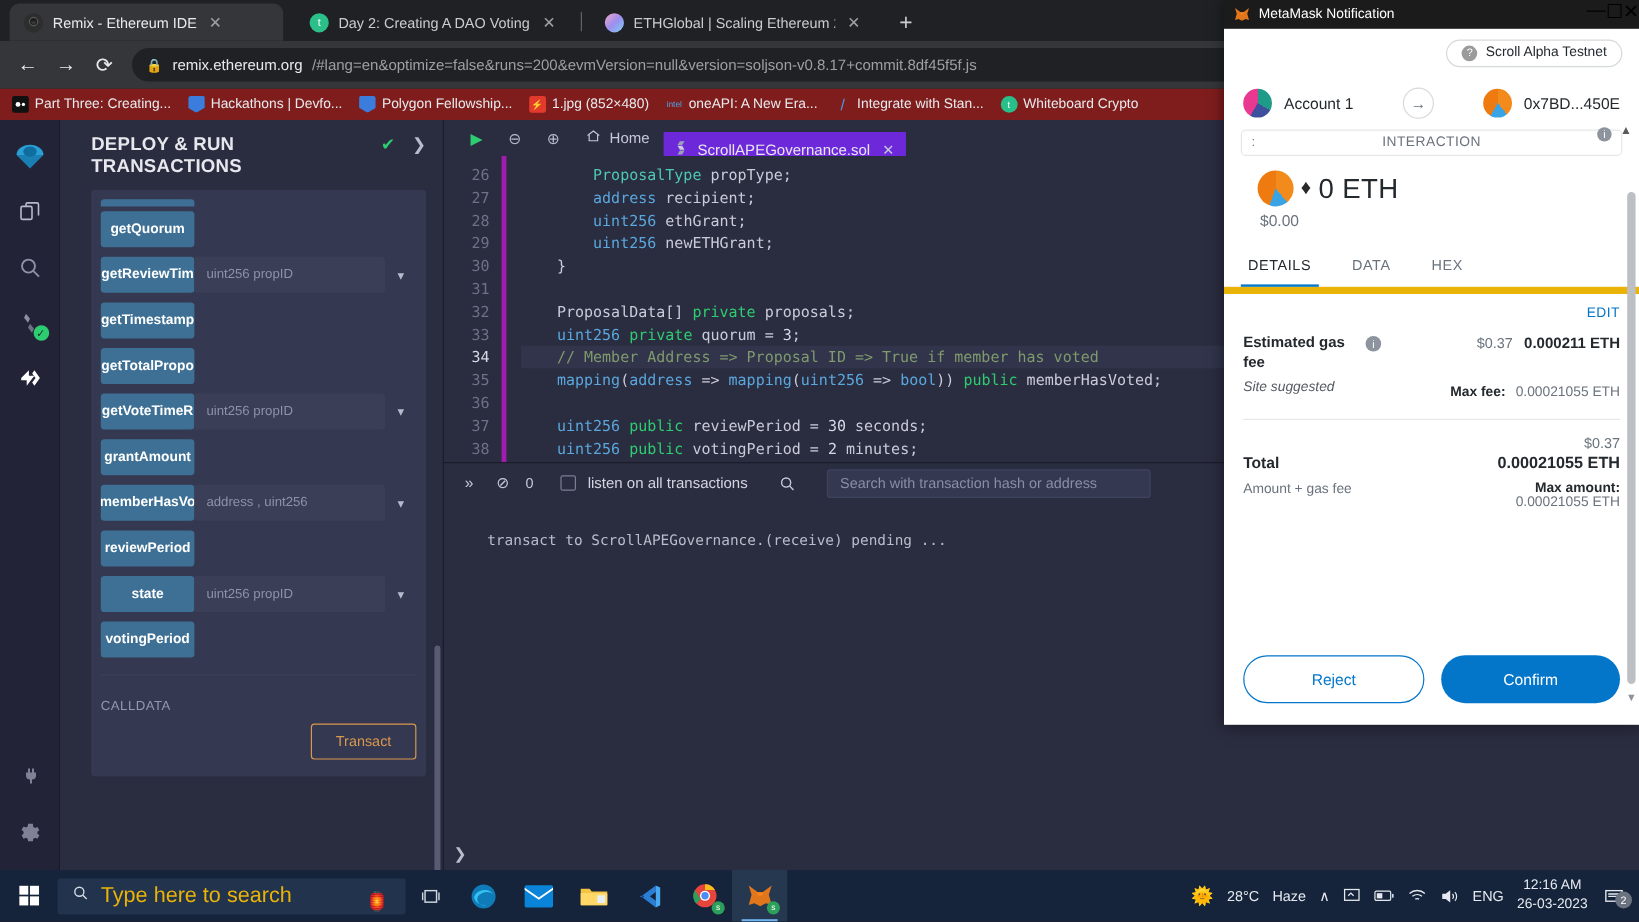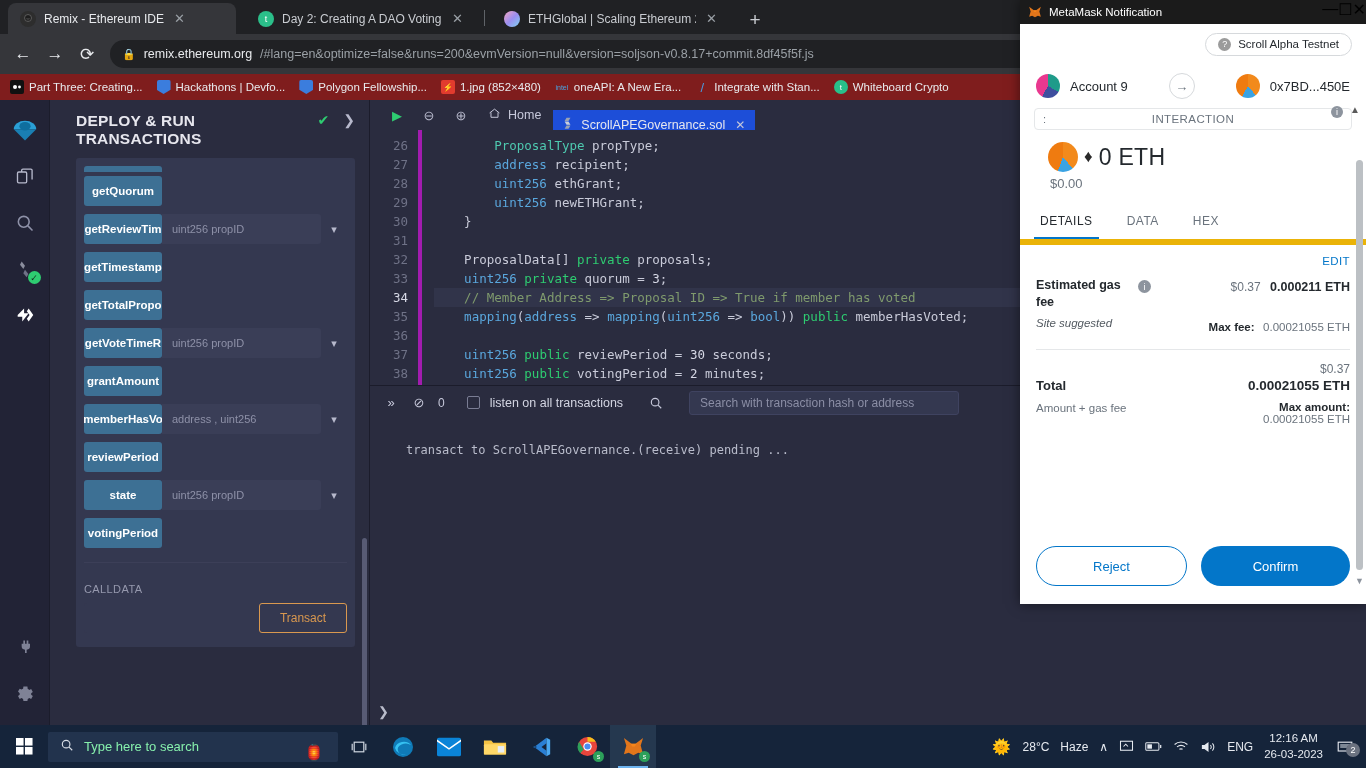--- a/index.html
+++ b/index.html
@@ -83,21 +83,21 @@
   .ll-input { flex: 1; background: #343850; border-radius: 3px 0 0 3px; }
   .ll-transact { width: 88px; border: 1px solid #d9984f; border-radius: 3px; color: #d9984f; font-size: 12px; display: flex; align-items: center; justify-content: center; background: transparent; }
 
   .panel-scroll { position: absolute; right: 2px; top: 380px; width: 5px; height: 200px; background: #585b74; border-radius: 3px; }
 
   
   .editor-wrap { flex: 1; display: flex; flex-direction: column; background: #2a2c3f; min-width: 0; }
   .etoolbar { height: 30px; display: flex; align-items: center; gap: 2px; padding-left: 12px; }
   .etb-ico { width: 30px; height: 28px; display: flex; align-items: center; justify-content: center; color: #b7b9cc; font-size: 13px; }
   .etab { display: flex; align-items: center; gap: 7px; height: 30px; padding: 0 10px; font-size: 12.5px; color: #c6c8da; }
-  .etab.active { background: #1d4ed8; color: #e7e7ee; margin-top: 20px; }
+  .etab.active { background: #6d28d9; color: #e7e7ee; margin-top: 20px; }
   .etab-x { font-size: 12px; color: #c6c8da; margin-left: 3px; }
 
   .code { flex: 0 0 255px; background: #2a2c3f; display: flex; font-family: "DejaVu Sans Mono", monospace; font-size: 12.5px; overflow: hidden; position: relative; }
   .gutter { width: 52px; flex: 0 0 52px; text-align: right; padding: 6px 10px 0 0; color: #6f7287; border-right: 4px solid #a21caf; }
   .gutter div { height: 19px; line-height: 19px; }
   .gutter div.cur { color: #d7d9e6; }
   .codelines { flex: 1; padding: 6px 0 0 12px; color: #c9cbd9; }
   .codelines div { height: 19px; line-height: 19px; white-space: pre; }
   .codelines div.hl { background: #31344a; }
   .k-type { color: #4ec9b0; }
@@ -186,21 +186,21 @@
   .btn-confirm { flex: 1; height: 40px; border-radius: 20px; background: #0376c9; color: #fff; font-size: 13px; display: flex; align-items: center; justify-content: center; }
 
   .mm-scroll { position: absolute; right: 3px; top: 160px; width: 7px; height: 410px; background: #bcc0c4; border-radius: 4px; }
   .mm-scroll-arrow { position: absolute; right: 2px; bottom: 18px; color: #8d949e; font-size: 9px; }
   .mm-collapse { position: absolute; right: 6px; top: 104px; color: #5a5a5a; font-size: 10px; }
 
   
   .taskbar { position: absolute; left: 0; bottom: 0; width: 1366px; height: 43px; background: #15243a; display: flex; align-items: center; }
   .start { width: 48px; display: flex; align-items: center; justify-content: center; }
   .tb-searchbox { width: 290px; height: 30px; background: #22334d; border-radius: 2px; display: flex; align-items: center; gap: 10px; padding-left: 12px; position: relative; overflow: hidden; }
-  .tb-searchtext { font-size: 13px; color: #86efac; }
+  .tb-searchtext { font-size: 18px; color: #eab308; }
   .lantern { position: absolute; right: 14px; bottom: 0; font-size: 16px; }
   .tv-btn { width: 42px; display: flex; align-items: center; justify-content: center; color: #cfd6e0; font-size: 15px; }
   .tb-app { width: 46px; height: 43px; display: flex; align-items: center; justify-content: center; position: relative; }
   .tb-app.active { background: #25384f; }
   .tb-app.active::after { content: ''; position: absolute; bottom: 0; left: 8px; right: 8px; height: 2px; background: #6db4f0; }
   .tray { margin-left: auto; display: flex; align-items: center; gap: 11px; padding-right: 10px; }
   .tray-text { font-size: 12px; color: #e6eaf0; }
   .tray-ico { color: #e6eaf0; font-size: 12px; display: flex; align-items: center; }
   .clock { font-size: 11.5px; color: #e6eaf0; line-height: 1.35; text-align: center; }
   .notif { position: relative; width: 22px; display:flex; align-items:center; justify-content:center; }
@@ -503,21 +503,21 @@
 
     <div class="mm-net">
       <div class="net-pill">
         <span class="net-dot">?</span>
         <span>Scroll Alpha Testnet</span>
       </div>
     </div>
 
     <div class="mm-accts">
       <span class="ident a"></span>
-      <span class="acct-name">Account 9</span>
+      <span class="acct-name">Account 1</span>
       <span class="mm-spacer"></span>
       <span class="arrow-circ">→</span>
       <span class="mm-spacer"></span>
       <span class="ident b"></span>
       <span class="acct-name">0x7BD...450E</span>
     </div>
 
     <div class="mm-origin">
       <span class="origin-colon">:</span>
       <span class="origin-text">INTERACTION</span>

